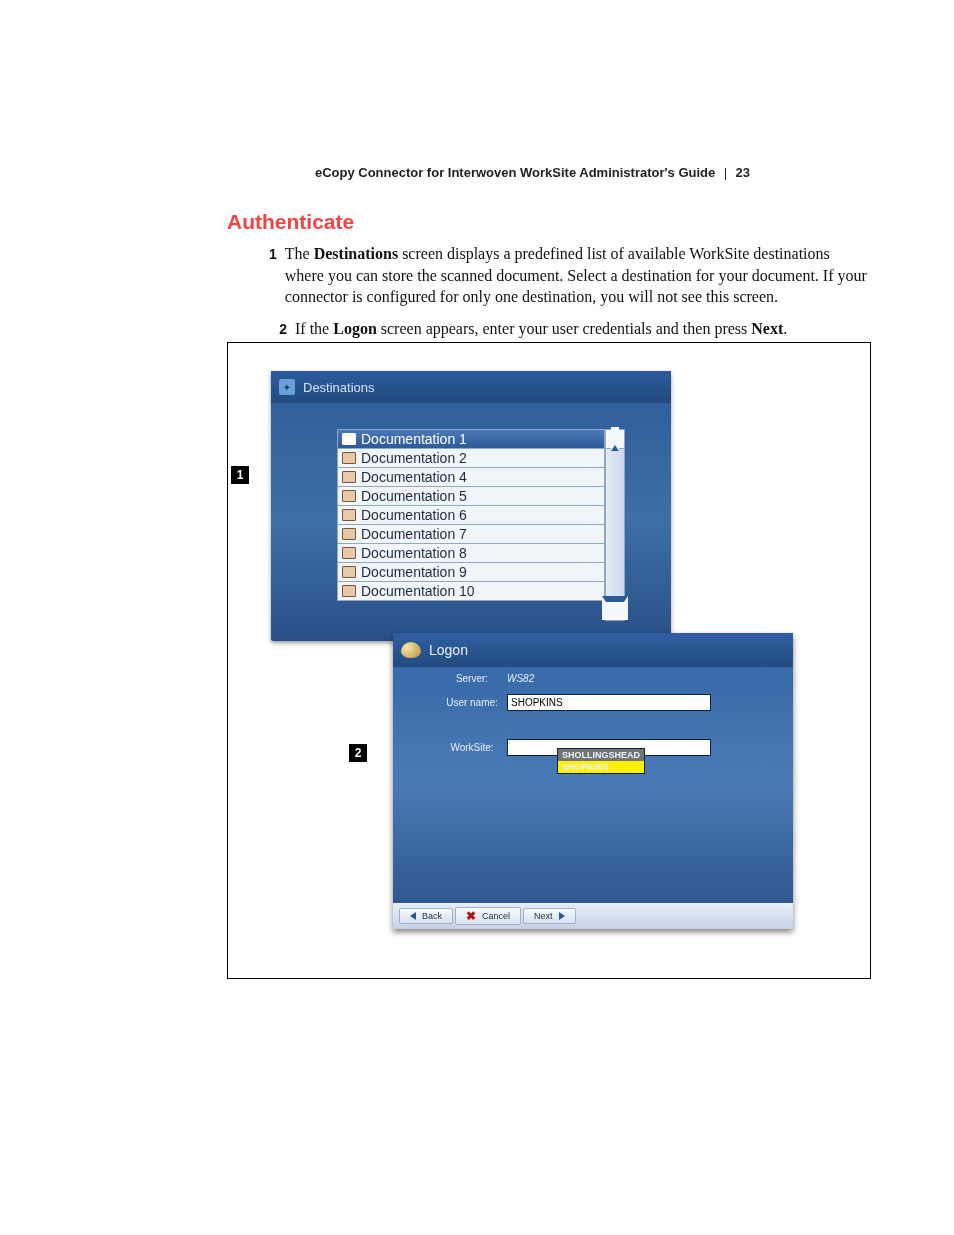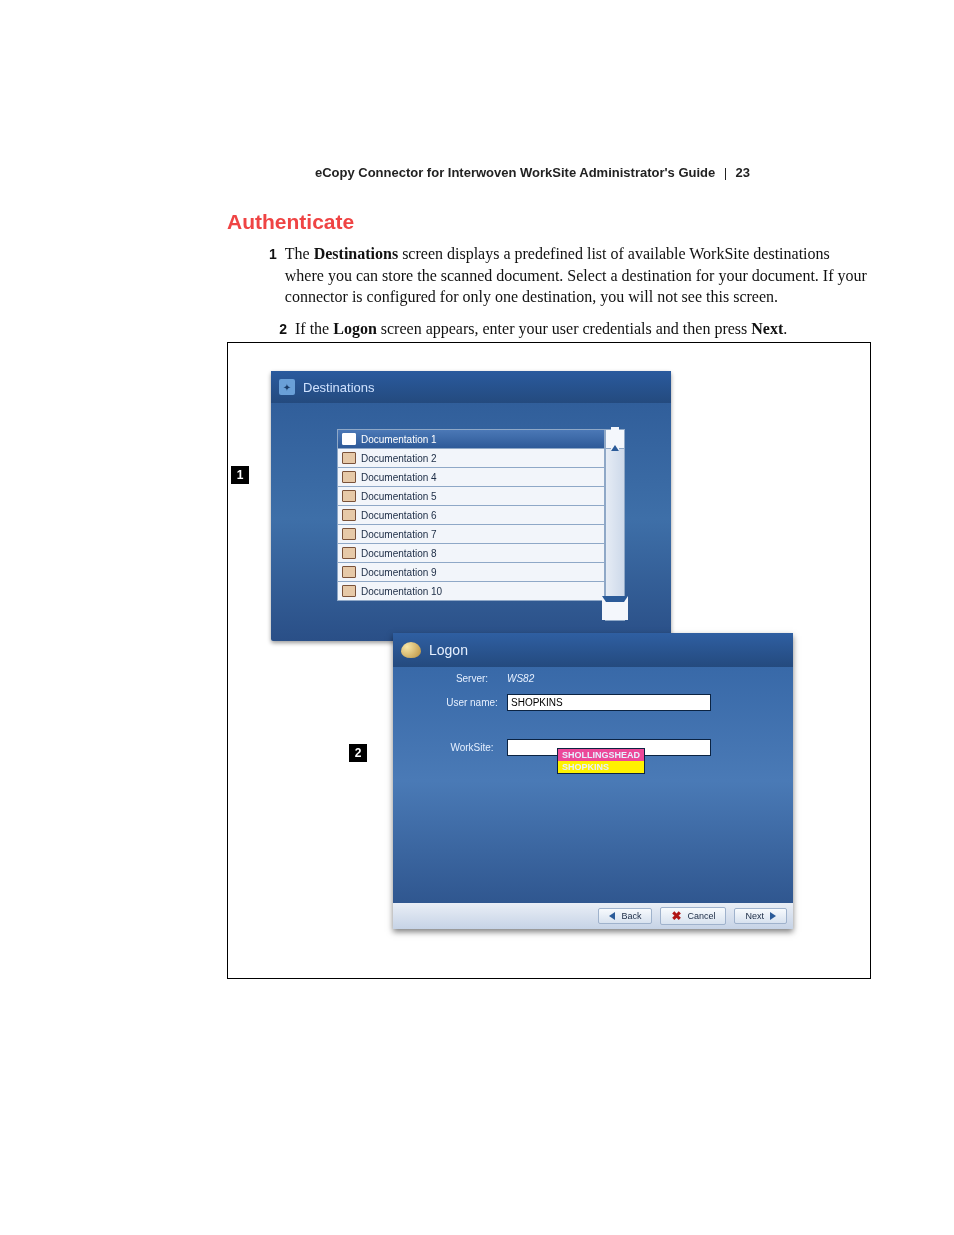--- a/index.html
+++ b/index.html
@@ -11,44 +11,44 @@
   .item{display:flex;margin-bottom:10px}
   .num{width:18px;text-align:right;margin-right:8px;font-family:Arial,Helvetica,sans-serif;font-weight:bold;font-size:14px;margin-top:2px}
   .figwrap{position:absolute;left:168px;top:342px;width:642px;height:635px;border:1px solid #000}
   .call1{position:absolute;left:172px;top:466px;width:18px;height:18px;background:#000;color:#fff;font-family:Arial,Helvetica,sans-serif;font-weight:bold;font-size:12px;line-height:18px;text-align:center;z-index:50}
   .call2{position:absolute;left:290px;top:744px;width:18px;height:18px;background:#000;color:#fff;font-family:Arial,Helvetica,sans-serif;font-weight:bold;font-size:12px;line-height:18px;text-align:center;z-index:50}
   
   .dest{position:absolute;left:43px;top:28px;width:400px;height:270px;background:linear-gradient(180deg,#2d5a97 0%,#3e6fa8 55%,#2a4f87 100%);border-radius:2px;box-shadow:0 2px 4px rgba(0,0,0,.4);font-family:Arial,Helvetica,sans-serif}
   .dest-header{height:24px;padding:4px 8px;display:flex;align-items:center;color:#cfe2ff;font-size:13px;background:linear-gradient(180deg,#2a5a9e,#244a7e)}
   .dest-header .hicon{width:16px;height:16px;background:#6aa0d8;border-radius:2px;margin-right:8px;display:flex;align-items:center;justify-content:center;color:#1b3d69;font-size:10px}
   .dest-body{position:absolute;left:66px;top:58px;width:268px;background:#e9eef5}
-  .dest-row{height:18px;border:1px solid #8fa8c7;border-top:none;background:#f2f5fa;display:flex;align-items:center;padding:0 4px;font-size:10px;color:#1b2b44}
+  .dest-row{height:18px;border:1px solid #8fa8c7;border-top:none;background:#f2f5fa;display:flex;align-items:center;padding:0 4px;font-size:14px;color:#1b2b44}
   .dest-row:first-child{border-top:1px solid #8fa8c7;background:linear-gradient(180deg,#4b78b6,#2e5a98);color:#fff}
   .dest-row .ricon{width:12px;height:10px;margin-right:5px;border:1px solid #7a523a;background:#e6c9a8;border-radius:1px;flex-shrink:0}
   .dest-row:first-child .ricon{background:#fff;border-color:#fff}
   .scroll{position:absolute;left:334px;top:58px;width:18px;height:190px;background:linear-gradient(90deg,#e6ecf5,#cdd9ea);border:1px solid #8fa8c7}
   .scroll .up,.scroll .down{height:18px;background:#f4f7fc;display:flex;align-items:center;justify-content:center;cursor:pointer}
   .scroll .up{border-bottom:1px solid #8fa8c7}
   .scroll .down{position:absolute;bottom:0;width:100%;border-top:1px solid #8fa8c7}
   .tri{width:0;height:0;border-left:4px solid transparent;border-right:4px solid transparent}
   .tri.up{border-bottom:6px solid #2b5b99}
   .tri.down{border-top:6px solid #2b5b99}
   
   .logon{position:absolute;left:165px;top:290px;width:400px;height:296px;background:linear-gradient(180deg,#3364a4 0%,#4a7ab6 50%,#2a4f87 100%);box-shadow:0 3px 6px rgba(0,0,0,.5);font-family:Arial,Helvetica,sans-serif;z-index:20}
   .logon-header{height:26px;display:flex;align-items:center;padding:4px 8px;color:#e6f0ff;font-size:14px;background:linear-gradient(180deg,#2f5fa2,#244a7e)}
   .logon-header .licon{width:20px;height:16px;margin-right:8px;background:radial-gradient(circle at 30% 30%,#f8e7a8,#b88f3d);border-radius:50% 50% 50% 50%/60% 60% 40% 40%}
   .form{position:absolute;left:50px;top:40px;color:#e6f0ff;font-size:10px}
   .frow{display:flex;align-items:center;margin-bottom:10px}
   .flabel{width:58px;text-align:center;margin-right:6px}
   .fval{font-style:italic}
   .finput{width:196px;height:15px;background:#fff;border:1px solid #0b2342;font-size:10px;padding:0 3px;color:#000;font-family:Arial,Helvetica,sans-serif}
   .suggest{position:absolute;left:114px;top:75px;border:1px solid #0b2342;font-size:9px;font-weight:bold;background:#fff}
-  .srow{padding:1px 4px;background:#ec4899}
+  .srow{padding:1px 4px;background:#737373}
   .srow.sel{background:#fff200}
-  .footer{position:absolute;left:0;bottom:0;right:0;height:26px;background:linear-gradient(180deg,#e9eef6,#c6d3e6);display:flex;justify-content:flex-end;align-items:center;padding:0 6px;gap:8px}
+  .footer{position:absolute;left:0;bottom:0;right:0;height:26px;background:linear-gradient(180deg,#e9eef6,#c6d3e6);display:flex;justify-content:flex-start;align-items:center;padding:0 6px;gap:2px}
   .fbtn{display:flex;align-items:center;gap:6px;padding:2px 10px;background:linear-gradient(180deg,#f7fafd,#d8e2ef);border:1px solid #9fb2cc;border-radius:2px;font-size:9px;color:#1b2b44;cursor:pointer}
   .xicon{color:#b01515;font-weight:bold;font-size:12px;line-height:1}
   .arrL,.arrR{width:0;height:0;border-top:4px solid transparent;border-bottom:4px solid transparent}
   .arrL{border-right:6px solid #2b5b99}
   .arrR{border-left:6px solid #2b5b99}
 </style>
 </head>
 <body>
 
 <div class="page">

